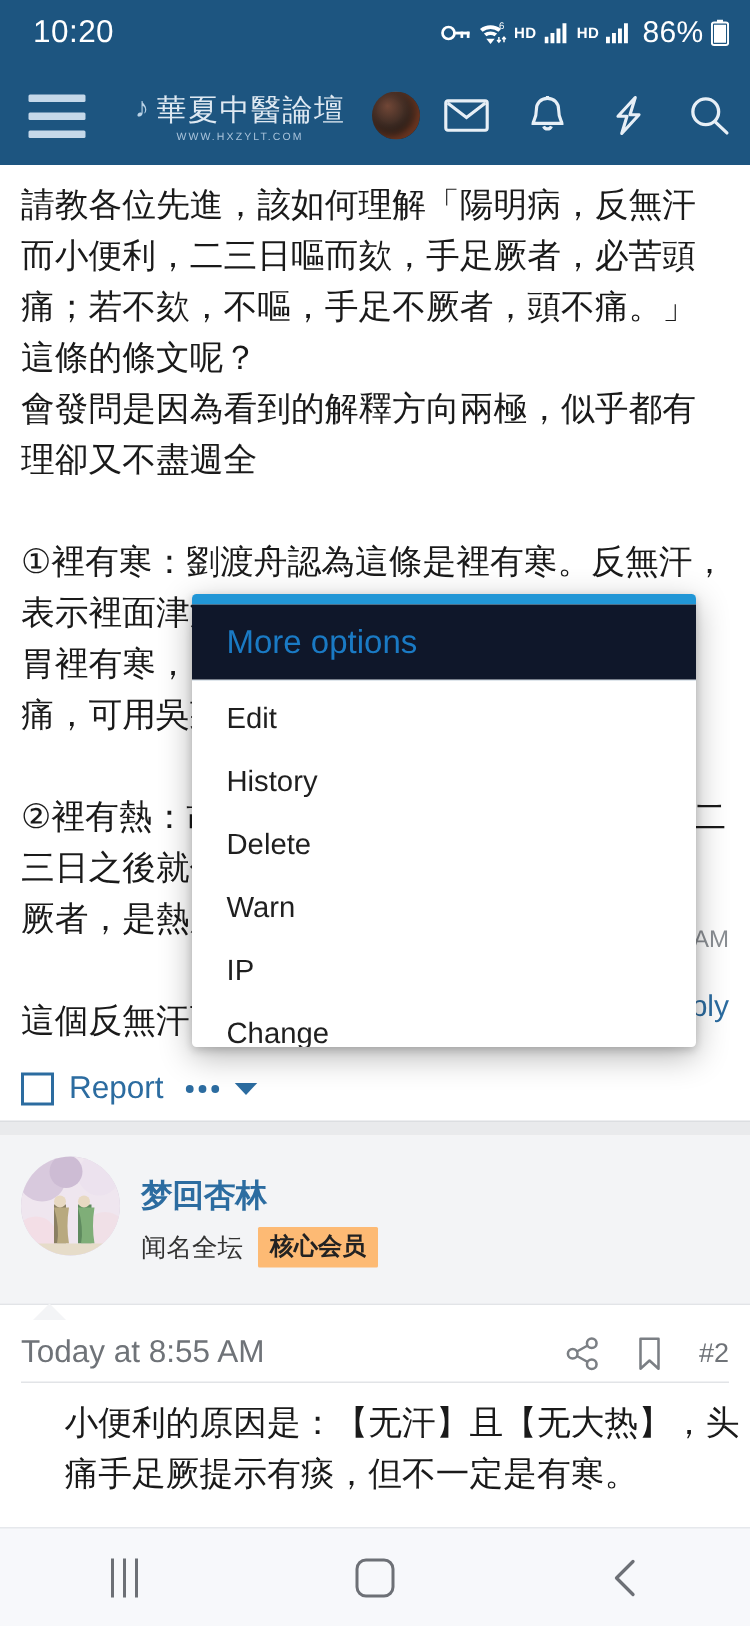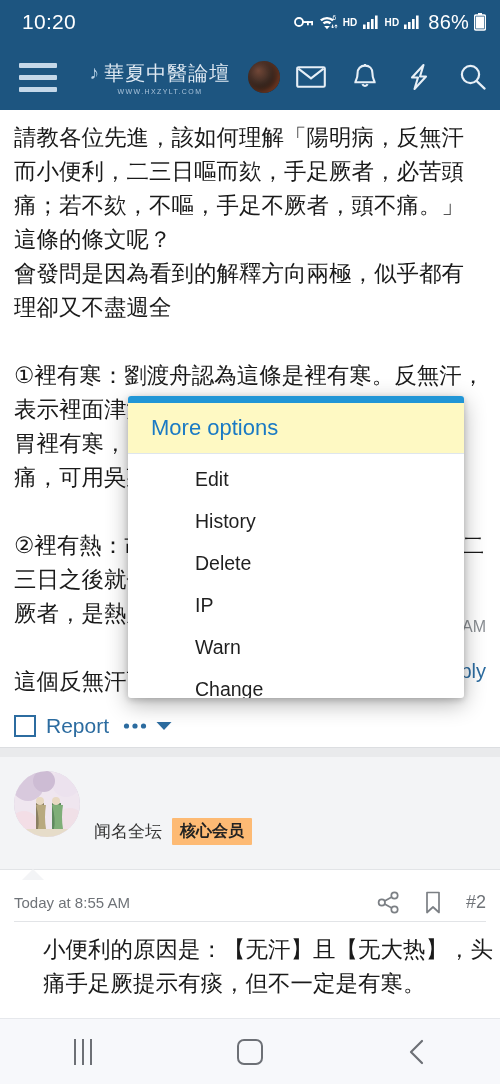--- a/index.html
+++ b/index.html
@@ -85,42 +85,42 @@
   .post2-meta { position:absolute; left: 94px; top: 61px; display:flex; align-items:center; gap: 10px; }
   .post2-title { font-size: 17px; color:#333; font-family:"DejaVu Sans","Liberation Sans",sans-serif; }
   .post2-badge { background:#fdba74; color:#222; font-size: 16px; font-weight:700; padding: 3px 8px;
                  border-radius: 1px; font-family:"DejaVu Sans","Liberation Sans",sans-serif; }
   .post2-notch { position:absolute; top: 869px; left: 22px; width: 0; height: 0;
                  border-left: 11px solid transparent; border-right: 11px solid transparent;
                  border-bottom: 11px solid #f3f4f6; }
   .post2-hr-top { position:absolute; top: 869px; left:0; width:500px; height:1px; background:#e2e4e7; }
   .post2-infobar { position:absolute; top: 880px; left: 0; width: 500px; height: 44px;
                    display:flex; align-items:center; padding: 0 14px; }
-  .post2-time { font-size: 15px; color:#6f7378; }
+  .post2-time { font-size: 21px; color:#6f7378; }
   .post2-icons { margin-left:auto; display:flex; align-items:center; gap: 24px; color:#7b7f84; }
   .post2-num { font-size: 18px; color:#6f7378; }
   .post2-hr { position:absolute; top: 921px; left:14px; width: 472px; height:1px; background:#e2e4e7; }
   .post2-body { position:absolute; top: 932px; left:0; width:500px; padding: 0 14px;
                 font-family:"DejaVu Sans","Liberation Sans",sans-serif;
                 font-size: 22.5px; line-height: 34px; color:#1a1a1a;margin-left:29px; }
 
   
   .dialog {
     position: absolute; left: 128px; top: 396px; width: 336px; height: 302px;
     background: #ffffff; border-radius: 3px;
     box-shadow: 0 6px 22px rgba(0,0,0,.30), 0 2px 6px rgba(0,0,0,.18);
     overflow: hidden;
   }
   .dialog-topbar { height: 7px; background: #2196d6; }
-  .dialog-header { height: 51px; background:#fef9c3; display:flex; align-items:center;
+  .dialog-header { height: 51px; background:#0f172a; display:flex; align-items:center;
                    padding-left: 23px; border-bottom: 1px solid #dfe6ec; }
   .dialog-title { font-size: 22px; color:#1a7ac4; }
   .dialog-list { padding-top: 4px; }
   .dialog-item { height: 42px; display:flex; align-items:center; padding-left: 23px;
-                 font-size: 19.5px; color: #1f1f1f; cursor: pointer; margin-left: 44px; }
+                 font-size: 19.5px; color: #1f1f1f; cursor: pointer; }
 
   
   .navbar { position:absolute; bottom:0; left:0; width:500px; height: 66px; background:#f7f8fb;
             border-top: 1px solid #e6e8ec; display:flex; align-items:center; }
   .navbar > div { flex:1; display:flex; align-items:center; justify-content:center; cursor:pointer; }
   .nav-recents { display:flex; gap: 6px; }
   .nav-recents i { display:block; width:2px; height:26px; background:#6d7076; }
   .nav-home { width:26px; height:26px; border:2px solid #6d7076; border-radius: 7px; }
 </style>
 </head>
@@ -262,20 +262,21 @@
           <rect x="22" y="32" width="8" height="26" fill="#8a7f62"></rect>
           <path d="M22 34 q4 14 2 24 h8 q-2-12 0-24 z" fill="#b8a97f"></path>
           <circle cx="26" cy="30" r="4" fill="#e8d9c2"></circle>
           <rect x="38" y="32" width="9" height="26" fill="#5f8a5f"></rect>
           <path d="M38 34 q4 14 2 24 h9 q-2-12 0-24 z" fill="#7fae78"></path>
           <circle cx="42" cy="30" r="4" fill="#e8d9c2"></circle>
           <rect x="0" y="58" width="66" height="8" fill="#e6dcc9"></rect>
         </g>
       </svg>
     </div>
+    <div class="post2-user">梦回杏林</div>
     <div class="post2-meta">
       <span class="post2-title">闻名全坛</span>
       <span class="post2-badge">核心会员</span>
     </div>
   </div>
   <div class="post2-hr-top"></div>
   <div class="post2-notch"></div>
 
   <div class="post2-infobar">
     <span class="post2-time">Today at 8:55 AM</span>
@@ -300,22 +301,22 @@
 
   <div class="dialog">
     <div class="dialog-topbar"></div>
     <div class="dialog-header">
       <span class="dialog-title">More options</span>
     </div>
     <div class="dialog-list">
       <div class="dialog-item">Edit</div>
       <div class="dialog-item">History</div>
       <div class="dialog-item">Delete</div>
+      <div class="dialog-item">Warn</div>
       <div class="dialog-item">IP</div>
-      <div class="dialog-item">Warn</div>
       <div class="dialog-item">Change</div>
     </div>
   </div>
 
   <div class="navbar">
     <div>
       <span class="nav-recents">
           <i></i>
           <i></i>
           <i></i>

